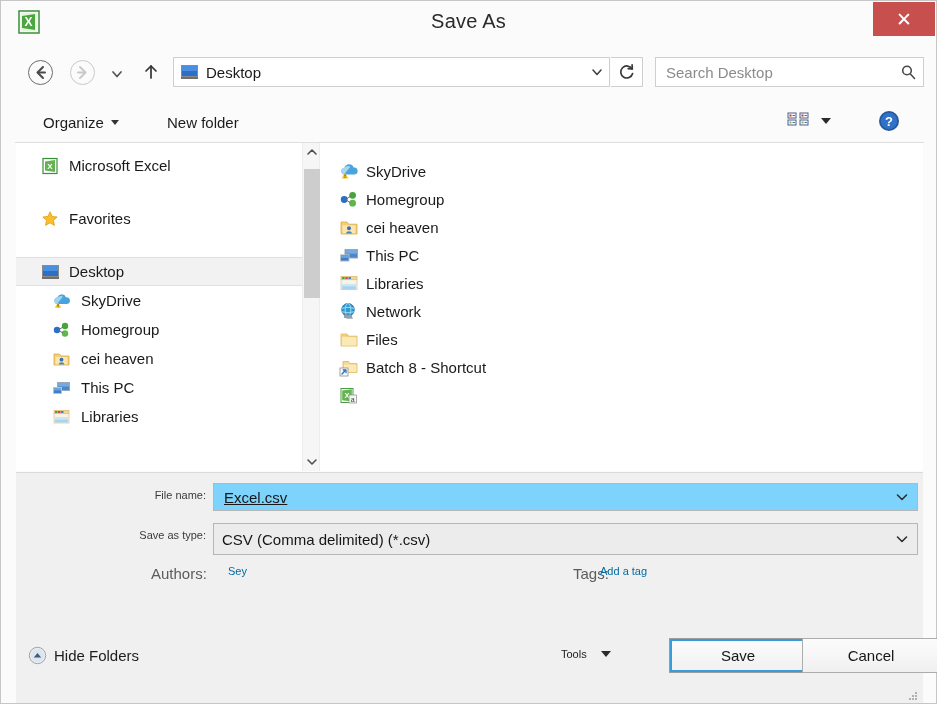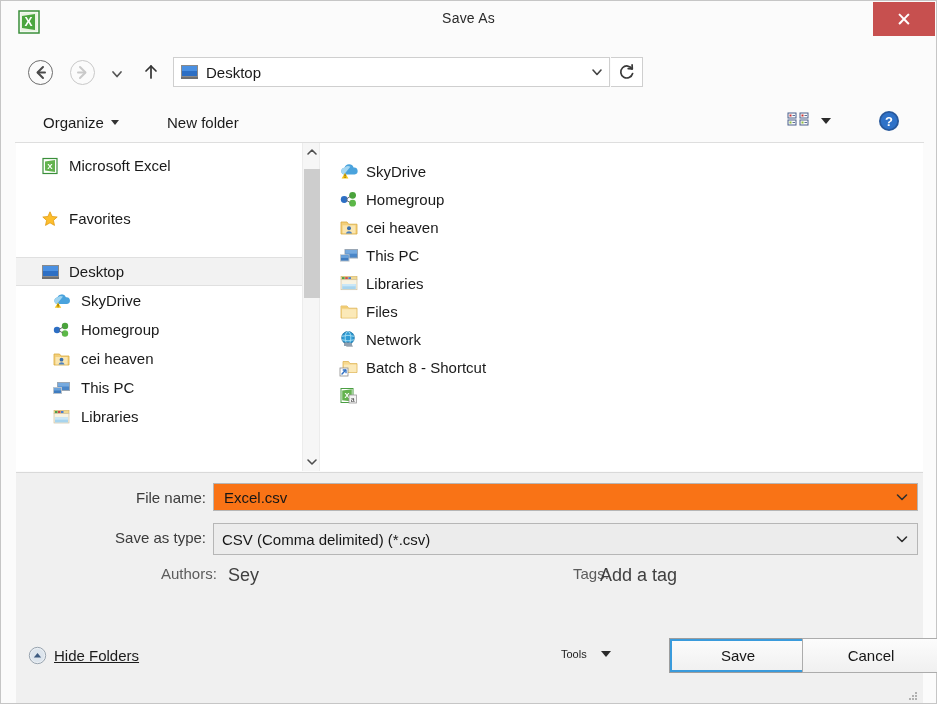--- a/index.html
+++ b/index.html
@@ -31,21 +31,21 @@
     background: #fbfbfb;
   }
   #app-icon {
     position: absolute; left: 13px; top: 6px;
     width: 30px; height: 30px;
   }
   #title-text {
     position: absolute;
     left: 0; right: 0; top: 9px;
     text-align: center;
-    font-size: 14px;
+    font-size: 20px;
     color: #2b2b2b;
     letter-spacing: 0.2px;
   }
   #close-btn {
     position: absolute;
     right: 1px; top: 1px;
     width: 62px; height: 34px;
     background: #c7504f;
     border: none;
     cursor: pointer;
@@ -273,32 +273,32 @@
   #formarea {
     position: absolute;
     left: 15px; top: 471px;
     width: 907px; height: 132px;
     background: #f0f0f0;
     border-top: 1px solid #d9d9d9;
   }
   .form-label {
     position: absolute;
     text-align: right;
-    font-size: 15px;
+    font-size: 11px;
     color: #3b3b3b;
   }
   #lbl-filename   { left: 60px; top: 495px - 471px; width: 130px; }
   #lbl-savetype   { left: 60px; width: 130px; }
   #field-filename {
     position: absolute;
     left: 197px; top: 10px;
     width: 705px; height: 28px;
-    background: #f97316;
+    background: #7dd3fc;
     border: 1px solid #b6b6b6;
-    display: flex; align-items: center;
+    display: flex; align-items: center; text-decoration: underline;
   }
   #field-savetype {
     position: absolute;
     left: 197px; top: 50px;
     width: 705px; height: 32px;
     background: #ececec;
     border: 1px solid #b6b6b6;
     display: flex; align-items: center;
   }
   .field-value {
@@ -317,44 +317,43 @@
     cursor: pointer;
   }
   #meta-row { position: absolute; left: 0; top: 92px; width: 100%; height: 28px; }
   .meta-label {
     position: absolute;
     font-size: 15px;
     color: #5c5c5c;
   }
   .meta-link {
     position: absolute;
-    font-size: 18px;
-    color: #404040;
-    cursor: pointer;
-  }
-  #meta-authors-label { left: 145px; text-align: center; }
+    font-size: 11px;
+    color: #0369a1;
+    cursor: pointer;
+  }
+  #meta-authors-label { left: 135px; text-align: center; }
   #meta-authors-value { left: 212px; }
   #meta-tags-label    { left: 557px; }
   #meta-tags-value    { left: 584px; }
 
   
   #footer {
     position: absolute;
     left: 15px; top: 603px;
     width: 907px; height: 99px;
     background: #f0f0f0;
   }
   #hide-folders {
     position: absolute;
     left: 12px; top: 42px;
     display: flex; align-items: center;
     cursor: pointer;
     font-size: 15px;
     color: #1c1c1c;
-    text-decoration: underline;
   }
   #hide-folders-icon {
     width: 19px; height: 19px;
     margin-right: 7px;
     flex: none;
   }
   #tools-btn {
     position: absolute;
     left: 539px; top: 40px;
     display: flex; align-items: center;
@@ -456,20 +455,29 @@
       </span>
     </div>
 
     <div id="refresh-btn">
       <svg width="18" height="18" viewBox="0 0 18 18">
         <path d="M14 6 A6 6 0 1 0 14.6 10.5" fill="none" stroke="#3a3a3a" stroke-width="1.7" stroke-linecap="round"></path>
         <path d="M10.2 5.6 L14.3 5.9 L14.1 1.9" fill="none" stroke="#3a3a3a" stroke-width="1.7" stroke-linecap="round" stroke-linejoin="round"></path>
       </svg>
     </div>
 
+    <div id="searchbox">
+      <input id="search-input" type="text" placeholder="Search Desktop" style="">
+      <span id="search-icon-wrap">
+        <svg width="17" height="17" viewBox="0 0 17 17">
+          <circle cx="7" cy="6.5" r="4.3" fill="none" stroke="#4a4a4a" stroke-width="1.6"></circle>
+          <line x1="10.2" y1="9.8" x2="14.5" y2="14.5" stroke="#4a4a4a" stroke-width="1.6" stroke-linecap="round"></line>
+        </svg>
+      </span>
+    </div>
   </div>
 
   <div id="toolbar">
     <div id="tb-organize" class="tb-btn">
       <span>Organize</span>
       <span class="tb-caret"></span>
     </div>
     <div id="tb-newfolder" class="tb-btn">
       <span>New folder</span>
     </div>
@@ -694,41 +702,41 @@
             <rect x="3.2" y="10" width="13.6" height="5.2" fill="#a7d4ee"></rect>
             <rect x="3.2" y="10" width="13.6" height="2.3" fill="#cae7f7"></rect>
           </svg>
         </span>
         <span>Libraries</span>
       </div>
 
       <div class="file-item">
         <span class="file-ico">
           <svg width="21" height="19" viewBox="0 0 21 19">
-            <path d="M2 4 L8 4 L9.6 6.2 L18 6.2 L18 16 L2 16 Z" fill="#f7d98f" stroke="#ddb456" stroke-width="0.8"></path>
-            <path d="M3 7.2 L17.4 7.2 L17.4 15.6 L3 15.6 Z" fill="#fbe9b8"></path>
-            <path d="M2 4 L8 4 L9.6 6.2 L3.2 6.2 Z" fill="#f0cb72"></path>
-          </svg>
-        </span>
-        <span>Files</span>
-      </div>
-
-      <div class="file-item">
-        <span class="file-ico">
-          <svg width="21" height="19" viewBox="0 0 21 19">
             <circle cx="9" cy="7.8" r="6.3" fill="#2f9bd4"></circle>
             <circle cx="9" cy="7.8" r="6.3" fill="none" stroke="#1a6d9e" stroke-width="0.8"></circle>
             <path d="M3 6.3 Q9 4.3 15 6.3" fill="none" stroke="#a8e0f5" stroke-width="0.9"></path>
             <path d="M3 9.8 Q9 11.8 15 9.8" fill="none" stroke="#a8e0f5" stroke-width="0.9"></path>
             <ellipse cx="9" cy="7.8" rx="2.8" ry="6.3" fill="none" stroke="#a8e0f5" stroke-width="0.9"></ellipse>
             <path d="M4.5 12.5 L11 12.5 L14 16.5 L7.5 16.5 Z" fill="#6a7a8a"></path>
             <rect x="5" y="13" width="8" height="3" fill="#8fa0b0"></rect>
           </svg>
         </span>
         <span>Network</span>
+      </div>
+
+      <div class="file-item">
+        <span class="file-ico">
+          <svg width="21" height="19" viewBox="0 0 21 19">
+            <path d="M2 4 L8 4 L9.6 6.2 L18 6.2 L18 16 L2 16 Z" fill="#f7d98f" stroke="#ddb456" stroke-width="0.8"></path>
+            <path d="M3 7.2 L17.4 7.2 L17.4 15.6 L3 15.6 Z" fill="#fbe9b8"></path>
+            <path d="M2 4 L8 4 L9.6 6.2 L3.2 6.2 Z" fill="#f0cb72"></path>
+          </svg>
+        </span>
+        <span>Files</span>
       </div>
 
       <div class="file-item">
         <span class="file-ico">
           <svg width="21" height="19" viewBox="0 0 21 19">
             <path d="M4 3.5 L9.5 3.5 L11 5.6 L18 5.6 L18 14.5 L4 14.5 Z" fill="#f7d98f" stroke="#ddb456" stroke-width="0.8"></path>
             <path d="M5 6.6 L17.4 6.6 L17.4 14.2 L5 14.2 Z" fill="#fbe9b8"></path>
             <rect x="1" y="10" width="8" height="8" fill="#ffffff" stroke="#8a8a8a" stroke-width="0.8"></rect>
             <path d="M3 16 L6.5 12.3" stroke="#2d6fc4" stroke-width="1.4" stroke-linecap="round"></path>
             <path d="M4.2 12 L7 12 L7 14.7" fill="none" stroke="#2d6fc4" stroke-width="1.3" stroke-linecap="round" stroke-linejoin="round"></path>

